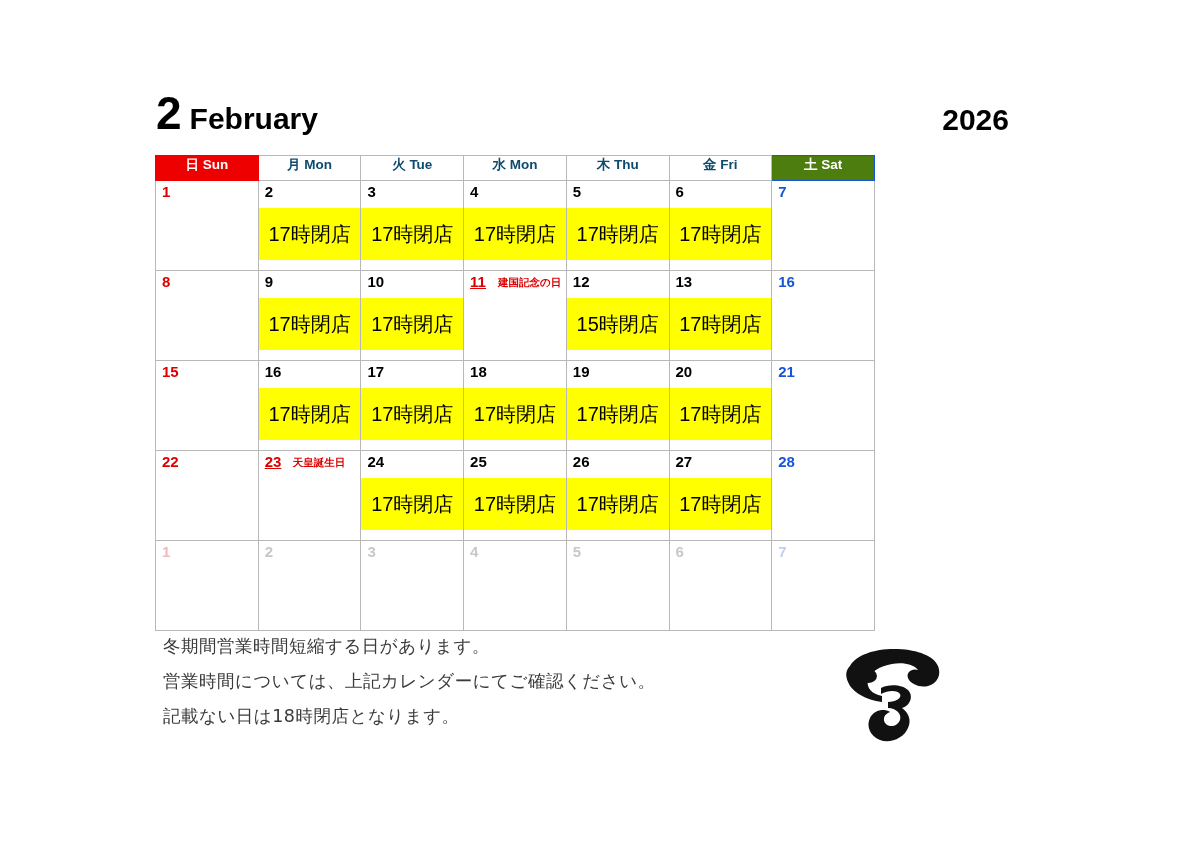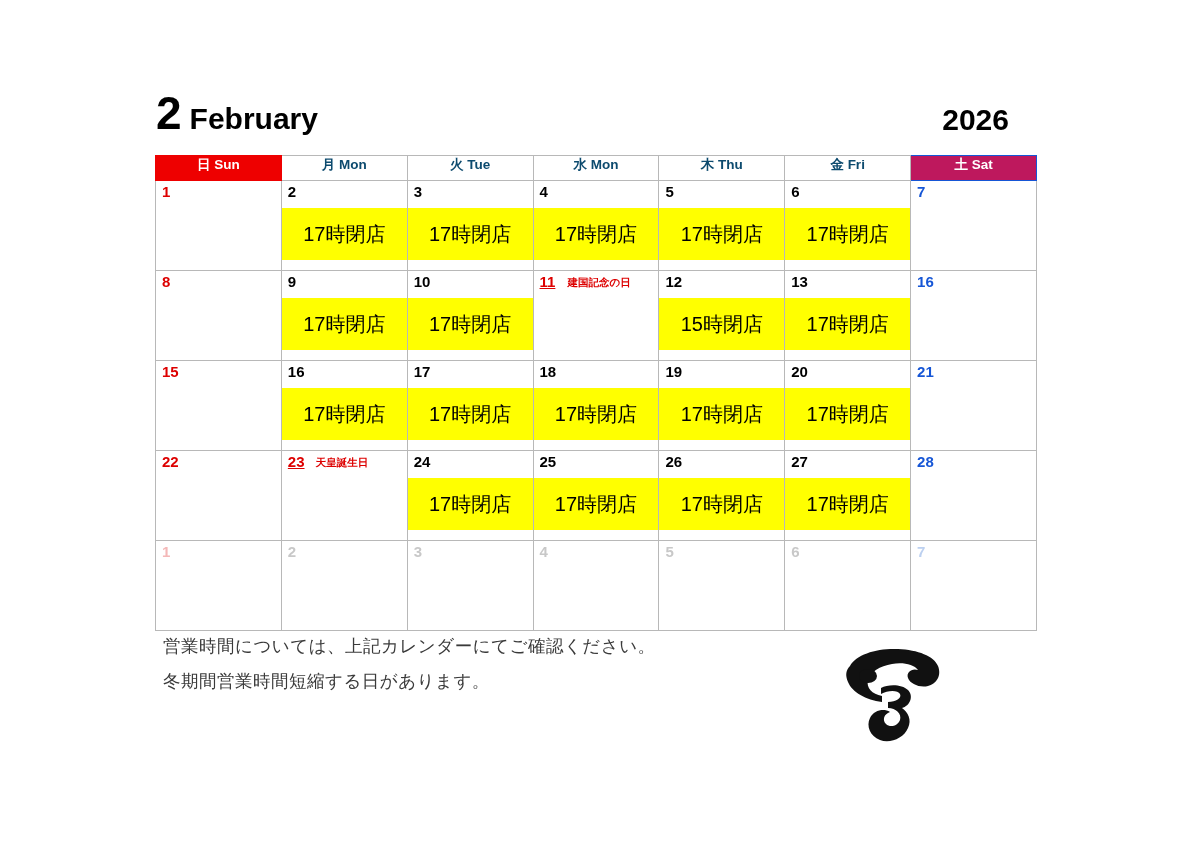--- a/index.html
+++ b/index.html
@@ -50,21 +50,21 @@
     font-size: 30px;
     font-weight: bold;
     line-height: 1;
     margin-bottom: 1px;
   }
   
   .cal {
     position: absolute;
     left: 155px;
     top: 155px;
-    width: 882px;
+    width: 720px;
     border-collapse: collapse;
     table-layout: fixed;
   }
   .cal th, .cal td {
     border: 1px solid #b8b8b8;
     padding: 0;
     vertical-align: top;
   }
   .cal th {
     height: 24px;
@@ -73,21 +73,21 @@
     text-align: center;
     background: #ffffff;
     color: #0c4a6e;
   }
   th.sun-head {
     background: #ee0000;
     color: #ffffff;
     border-color: #ee0000;
   }
   th.sat-head {
-    background: #be185d;
+    background: #4d7c0f;
     color: #ffffff;
     border-color: #1656d6;
   }
   .cal td {
     height: 65px;
   }
   .cell {
     position: relative;
     height: 89px;
     box-sizing: border-box;
@@ -379,22 +379,23 @@
           <td>
             <div class="cell">
               <div class="daynum other-sat">7</div>
             </div>
           </td>
         </tr>
       </tbody>
   </table>
 
   <div class="footer">
+    <p>冬期間営業時間短縮する日があります。</p>
     <p>営業時間については、上記カレンダーにてご確認ください。</p>
-    <p>冬期間営業時間短縮する日があります。</p>
+    <p>記載ない日は18時閉店となります。</p>
   </div>
 
   <div class="stamp">
     <svg viewBox="0 0 118 110" width="118" height="110" aria-hidden="true">
       <g fill="#111111">
         <path d="M14,26 C20,14 42,8 62,9 C82,10 98,16 102,26 C106,36 100,44 92,46 C84,48 74,44 72,38 C70,32 76,28 82,30 C78,24 66,22 56,24 C44,26 34,32 32,40 C30,48 36,54 46,56 L46,62 C30,60 16,52 12,42 C9,35 10,30 14,26 Z"></path>
         <path d="M45,48 C52,44 66,44 72,50 C78,56 74,66 66,68 C72,72 76,80 72,88 C68,98 54,104 44,100 C34,96 30,86 34,78 C38,70 48,68 54,72 C48,74 46,80 50,84 C54,88 62,86 64,80 C66,74 60,68 52,68 L52,62 C60,62 66,58 64,54 C62,50 52,50 45,54 Z"></path>
         <ellipse cx="32" cy="36" rx="9" ry="7"></ellipse>
       </g>
     </svg>

